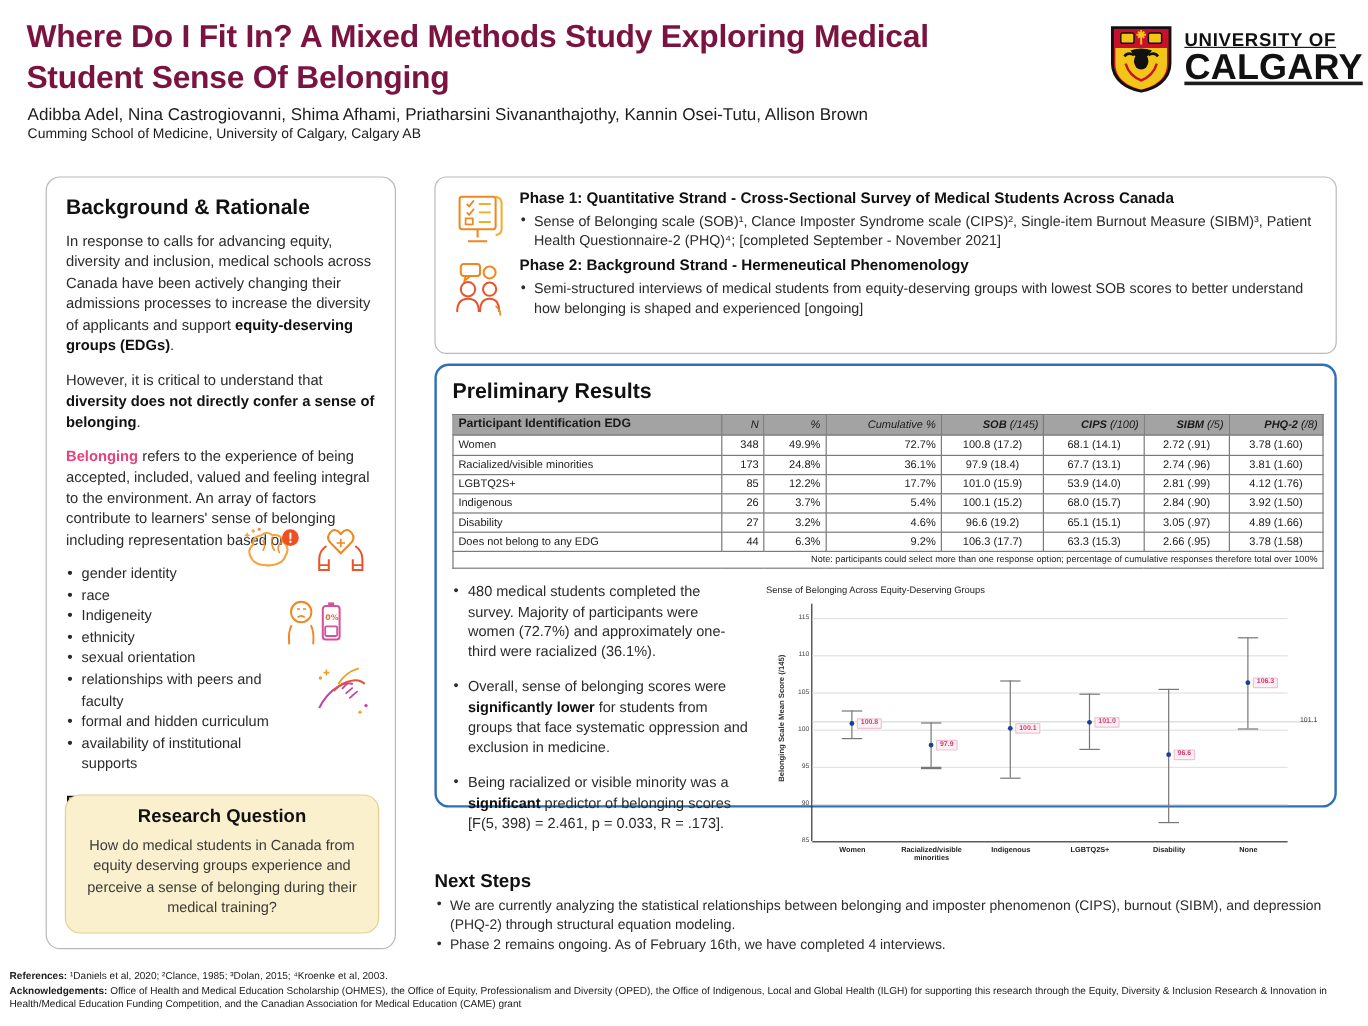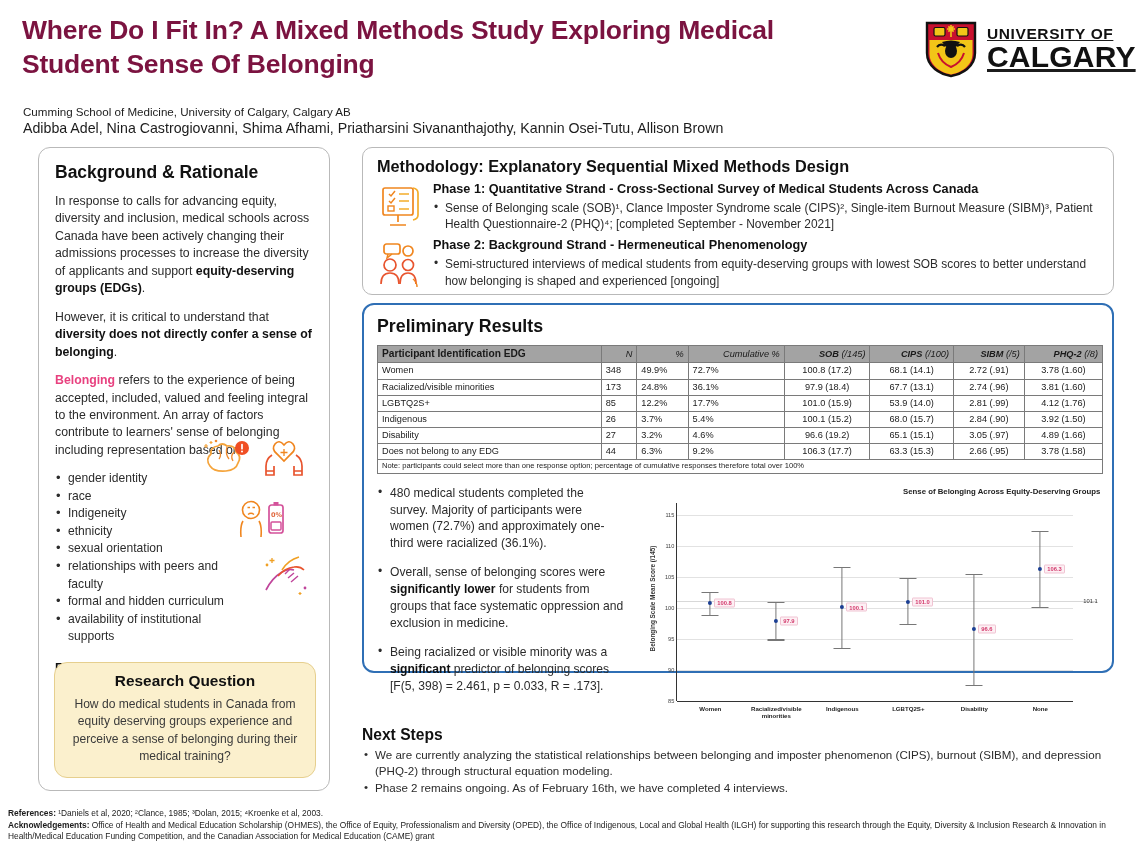--- a/index.html
+++ b/index.html
@@ -14,21 +14,21 @@
 
   
   .header { position: absolute; left: 0; top: 0; width: 1140px; height: 128px; }
   .title {
     position: absolute; left: 22px; top: 14px; width: 800px;
     font-size: 26.5px; font-weight: bold; line-height: 1.28;
     color: #7b1340; letter-spacing: -0.2px;
   }
   .authors {
     position: absolute; left: 23px; top: 88px; width: 900px;
-    font-size: 14.2px; line-height: 1.2; color: #1c1c1c; margin-top: 32px;
+    font-size: 14.2px; line-height: 1.2; color: #1c1c1c;
   }
   .affil {
     position: absolute; left: 23px; top: 105px; width: 900px;
     font-size: 11.6px; line-height: 1.2; color: #1c1c1c;
   }
   .logo { position: absolute; left: 925px; top: 18px; width: 190px; height: 62px; display: flex; align-items: center; gap: 10px; text-decoration: underline; }
   .logo-shield { width: 52px; height: 58px; flex: none; }
   .logo-text { display: flex; flex-direction: column; justify-content: center; line-height: 1; }
   .logo-l1 { font-size: 15.5px; font-weight: bold; letter-spacing: 0.6px; color: #111; }
   .logo-l2 { font-size: 30px; font-weight: bold; letter-spacing: 0.2px; color: #111; margin-top: 1px; }
@@ -93,39 +93,39 @@
 
   table.rtab { width: 726px; border-collapse: collapse; font-size: 9.2px; color: #1a1a1a; }
   table.rtab th, table.rtab td {
     border: 1px solid #7a7a7a; padding: 1px 4px; line-height: 1.42; white-space: nowrap;
   }
   table.rtab thead th { font-weight: bold; text-align: right; background: #a3a3a3; }
   table.rtab thead th.lead { text-align: left; font-size: 10.2px; }
   table.rtab thead th.center { text-align: right; }
   table.rtab thead th i { font-style: italic; font-weight: normal; }
   table.rtab thead th em { font-style: italic; font-weight: bold; }
-  table.rtab tbody td { }
+  table.rtab tbody td { text-align: right; }
   table.rtab tbody td.lead { text-align: left; }
   table.rtab tbody td.center { text-align: center; }
   td.note { font-size: 7.6px; text-align: left; color: #222; padding: 1px 5px; }
 
   .res-cols { display: flex; gap: 8px; margin-top: 11px; }
   .res-bullets { width: 248px; list-style: none; }
   .res-bullets li {
     position: relative; padding-left: 13px; margin-bottom: 12px;
     font-size: 12.1px; line-height: 1.4; color: #2b2b2b;
   }
   .res-bullets li:before { content: "\2022"; position: absolute; left: 1px; top: -1px; }
   .res-bullets b { font-weight: bold; color: #111; }
 
   
   .chart-wrap { position: relative; width: 462px; height: 244px; margin-left: 6px; }
   .chart-title {
-    position: absolute; left: 0; top: 2px; width: 462px; text-align: right;
-    font-size: 7.8px; font-weight: bold; color: #222;
+    position: absolute; left: 0; top: 2px; width: 462px; text-align: left;
+    font-size: 7.8px; font-weight: normal; color: #222;
   }
   .chart-ylabel {
     position: absolute; left: -86px; top: 110px; width: 200px;
     transform: rotate(-90deg); text-align: center;
     font-size: 6.4px; font-weight: bold; color: #333;
   }
   .plot {
     position: absolute; left: 38px; top: 18px; width: 396px; height: 198px;
     border-left: 1.1px solid #333;
   }
@@ -269,21 +269,20 @@
     <path d="M20 28 q7 -8 16 -9 q6 -1 10 3" fill="none" stroke="#e8542e" stroke-width="1.7"></path>
     <path d="M24 22 q6 -10 17 -13" fill="none" stroke="#f0a024" stroke-width="1.6"></path>
     <path d="M30 30 l6 -5 M33 34 l7 -6 M27 26 l5 -5" stroke="#c0459b" stroke-width="1.4"></path>
     <path d="M14 10 l0 5 M11.5 12.5 l5 0" stroke="#f0a024" stroke-width="1.3"></path>
     <circle cx="9" cy="17" r="1.4" fill="#f0a024"></circle>
     <circle cx="47" cy="40" r="1.4" fill="#c0459b"></circle>
     <path d="M42 44 l0 3 M40.5 45.5 l3 0" stroke="#f0a024" stroke-width="1.2"></path>
   </svg>
 
   <div class="method-card">
-    <div class="method-h">Methodology: Explanatory Sequential Mixed Methods Design</div>
 
     <div class="phase">
       <svg class="phase-icon" viewBox="0 0 46 50">
         <rect x="6" y="5" width="30" height="27" rx="2" fill="none" stroke="#f0861f" stroke-width="1.7"></rect>
         <path d="M36 5 q5 1 5 5 v22 q0 4 -5 5" fill="none" stroke="#f3ad2b" stroke-width="1.7"></path>
         <path d="M12 11 l2 2 l4 -5" fill="none" stroke="#f0861f" stroke-width="1.5"></path>
         <path d="M12 18 l2 2 l4 -5" fill="none" stroke="#f0861f" stroke-width="1.5"></path>
         <rect x="11" y="23" width="6" height="5" fill="none" stroke="#f0861f" stroke-width="1.4"></rect>
         <path d="M22 11 h10 M22 18 h10 M22 26 h10" stroke="#f3ad2b" stroke-width="1.5"></path>
         <path d="M21 32 v7 M13 42 h16" stroke="#f0861f" stroke-width="1.7"></path>

